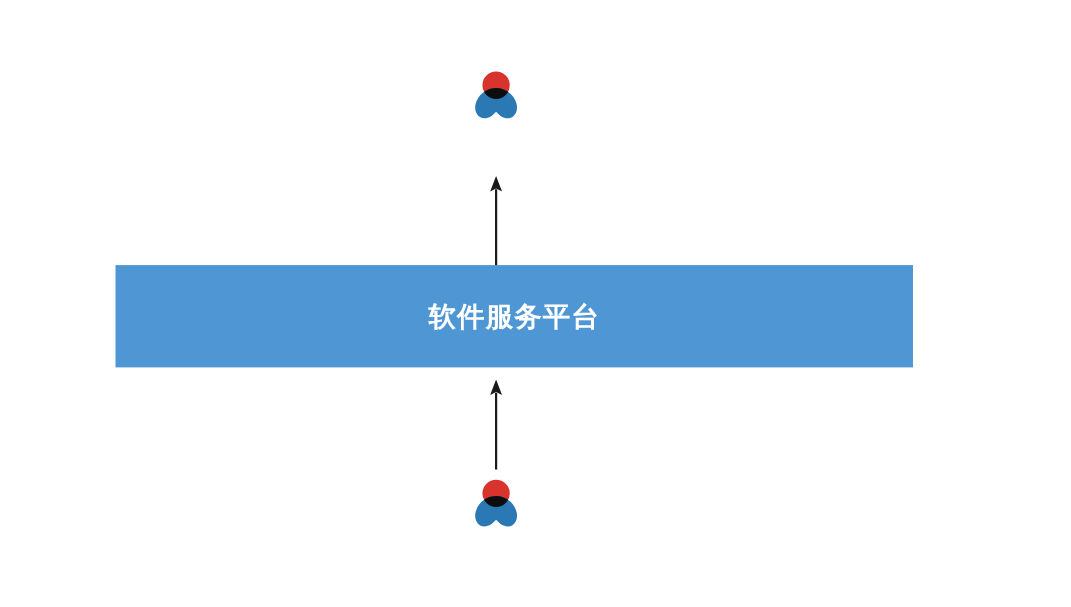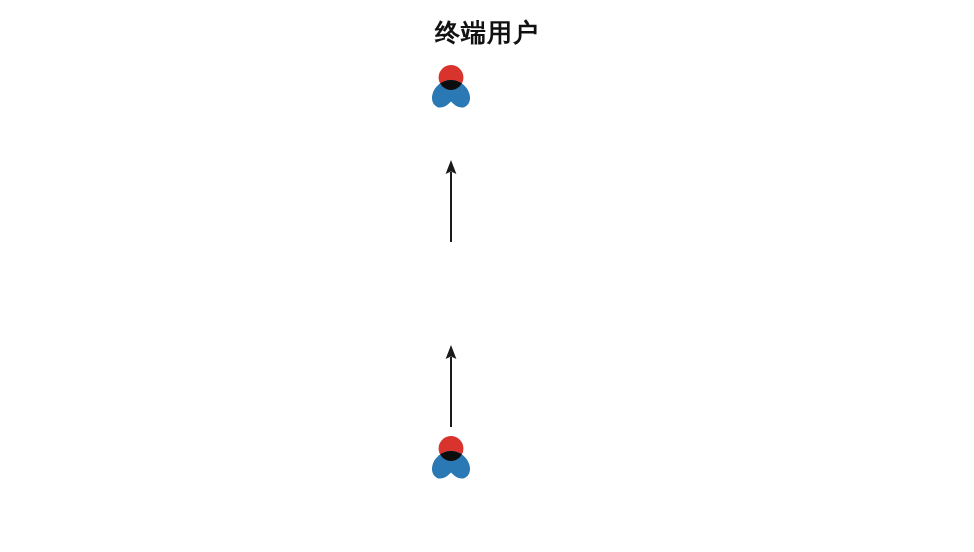--- a/index.html
+++ b/index.html
@@ -72,21 +72,20 @@
     width: 18px;
   }
   #arrow-platform-to-user { top: 160px; height: 82px; }
   #arrow-developer-to-platform { top: 345px; height: 82px; }
 </style>
 </head>
 <body>
 
 <div id="canvas">
 
-  <div class="node-label" id="label-end-user">终端用户</div>
 
   <div class="person-icon" id="icon-end-user">
     <svg viewBox="0 0 56 56" width="56" height="56" aria-hidden="true">
       <defs>
         <clipPath id="clip-body-top">
           <path d="M28.0 22.0
                    C 37.2 22.0, 44.6 28.6, 46.6 36.4
                    C 48.4 43.4, 44.4 49.6, 38.6 49.6
                    C 34.4 49.6, 31.0 47.0, 28.0 43.6
                    C 25.0 47.0, 21.6 49.6, 17.4 49.6
@@ -111,20 +110,23 @@
     </svg>
   </div>
 
   <div class="arrow" id="arrow-platform-to-user">
     <svg viewBox="0 0 18 82" width="18" height="82" aria-hidden="true">
       <line x1="9" y1="82" x2="9" y2="12" stroke="#1a1a1a" stroke-width="2"></line>
       <polygon points="9,0 3.6,14 9,11.4 14.4,14" fill="#1a1a1a"></polygon>
     </svg>
   </div>
 
+  <div id="platform-bar">
+    <span id="platform-bar-label">软件服务平台</span>
+  </div>
 
   <div class="arrow" id="arrow-developer-to-platform">
     <svg viewBox="0 0 18 82" width="18" height="82" aria-hidden="true">
       <line x1="9" y1="82" x2="9" y2="12" stroke="#1a1a1a" stroke-width="2"></line>
       <polygon points="9,0 3.6,14 9,11.4 14.4,14" fill="#1a1a1a"></polygon>
     </svg>
   </div>
 
   <div class="person-icon" id="icon-developer">
     <svg viewBox="0 0 56 56" width="56" height="56" aria-hidden="true">

